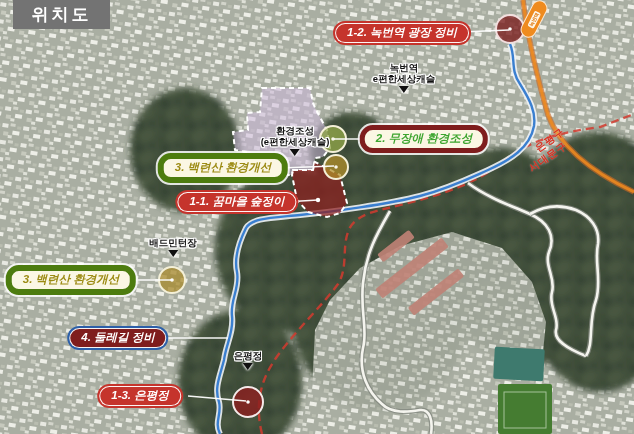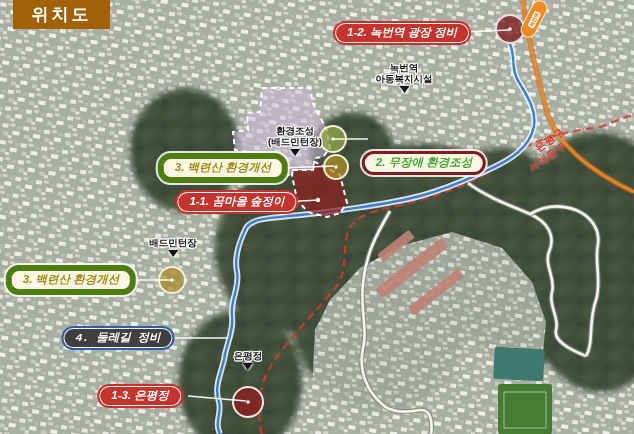--- a/index.html
+++ b/index.html
@@ -6,34 +6,34 @@
   .map-canvas{
     position:relative;width:634px;height:434px;overflow:hidden;
     font-family:"Liberation Sans","DejaVu Sans",sans-serif;
     background:#a7aca0;
   }
   .map-canvas svg{position:absolute;left:0;top:0;}
 
   
   .title-plate{
     position:absolute;left:13px;top:0;width:97px;height:29px;
-    background:#a16207;color:#fff;display:flex;align-items:center;justify-content:center;
+    background:#737373;color:#fff;display:flex;align-items:center;justify-content:center;
     font-size:17px;font-weight:bold;letter-spacing:3px;z-index:30;
   }
 
   
   .pill{
     position:absolute;transform:translate(-50%,-50%);z-index:25;
     display:flex;align-items:center;justify-content:center;
     white-space:nowrap;font-weight:bold;font-style:italic;
     font-size:11.5px;padding:2px 11px;border-radius:13px;line-height:1.2;
   }
   .pill-red{background:#c5342c;color:#fff;border:1.5px solid rgba(255,255,255,.95);box-shadow:0 0 0 2px #c5342c;}
-  .pill-blue{background:#404040;color:#fff;border:1.5px solid rgba(255,255,255,.95);box-shadow:0 0 0 2px #2c5fa8;font-family:Liberation Mono, monospace;}
-  .pill-green{background:#fbf7e4;color:#3da52f;border:3px solid #7f1d1d;box-shadow:0 0 0 2px rgba(255,255,255,.85);margin-top:24px;}
+  .pill-blue{background:#7f1d1d;color:#fff;border:1.5px solid rgba(255,255,255,.95);box-shadow:0 0 0 2px #2c5fa8;}
+  .pill-green{background:#fbf7e4;color:#3da52f;border:5px solid #7f1d1d;box-shadow:0 0 0 2px rgba(255,255,255,.85);}
   .pill-olive{background:#fbf7e4;color:#9c8b14;border:6px solid #4d7c0f;box-shadow:0 0 0 2px rgba(255,255,255,.85);}
 
   
   .poi{
     position:absolute;transform:translateX(-50%);z-index:24;text-align:center;
     color:#101010;font-weight:bold;font-size:9.5px;line-height:1.18;
     text-shadow:-1px 0 #fff,1px 0 #fff,0 -1px #fff,0 1px #fff,
                 -1px -1px #fff,1px 1px #fff,-1px 1px #fff,1px -1px #fff;
   }
   .poi .tri{
@@ -174,26 +174,26 @@
   <div class="pill pill-red" style="left:402px;top:33px;">1-2. 녹번역 광장 정비</div>
   <div class="pill pill-green" style="left:424px;top:139px;">2. 무장애 환경조성</div>
   <div class="pill pill-olive" style="left:223px;top:168px;">3. 백련산 환경개선</div>
   <div class="pill pill-red" style="left:225px;top:202px;margin-left:12px;">1-1. 꿈마을 숲정이</div>
   <div class="pill pill-olive" style="left:71px;top:280px;">3. 백련산 환경개선</div>
   <div class="pill pill-blue" style="left:118px;top:338px;">4. 둘레길 정비</div>
   <div class="pill pill-red" style="left:140px;top:396px;">1-3. 은평정</div>
 
   <div class="poi" style="left:404px;top:62px;">
     <div>녹번역</div>
-    <div>아동복지시설</div>
+    <div>e편한세상캐슬</div>
     <div class="tri"></div>
   </div>
   <div class="poi" style="left:295px;top:125px;">
     <div>환경조성</div>
-    <div>(배드민턴장)</div>
+    <div>(e편한세상캐슬)</div>
     <div class="tri"></div>
   </div>
   <div class="poi" style="left:173px;top:237px;">
     <div>배드민턴장</div>
     <div class="tri"></div>
   </div>
   <div class="poi" style="left:248px;top:350px;">
     <div>은평정</div>
     <div class="tri"></div>
   </div>

